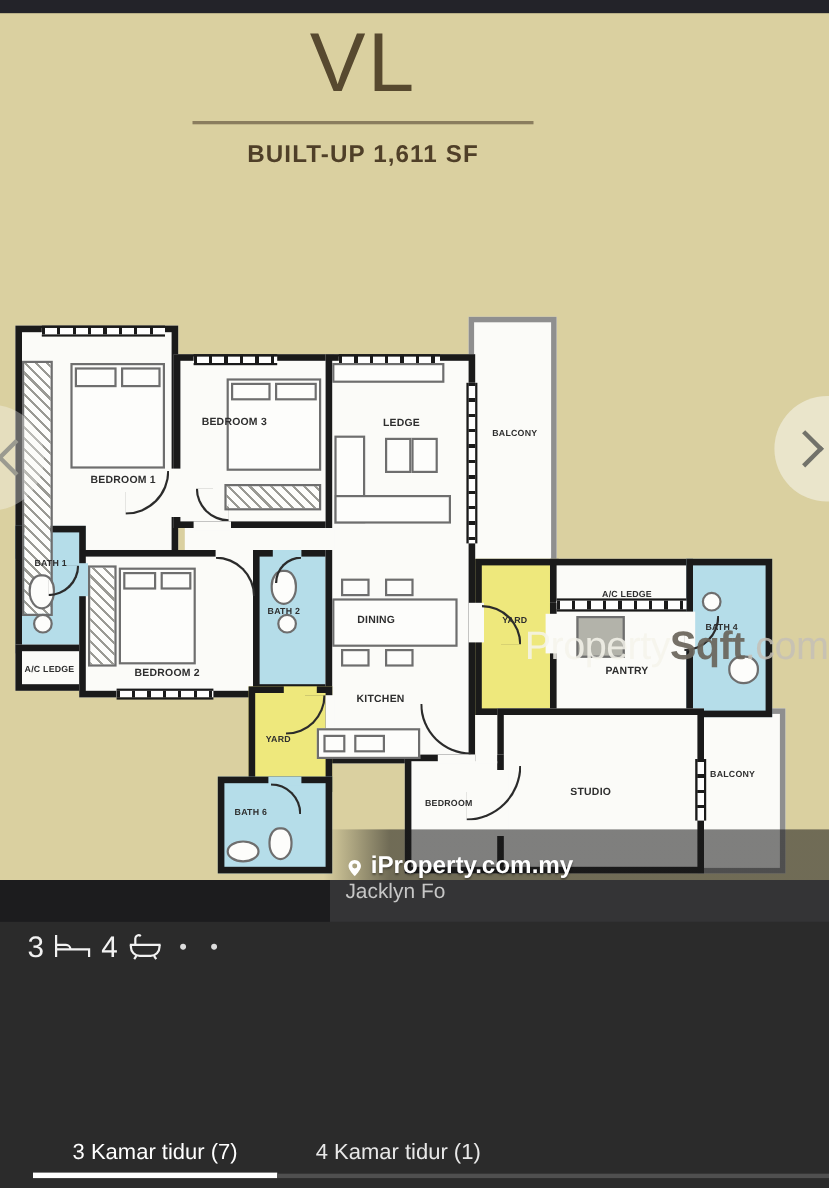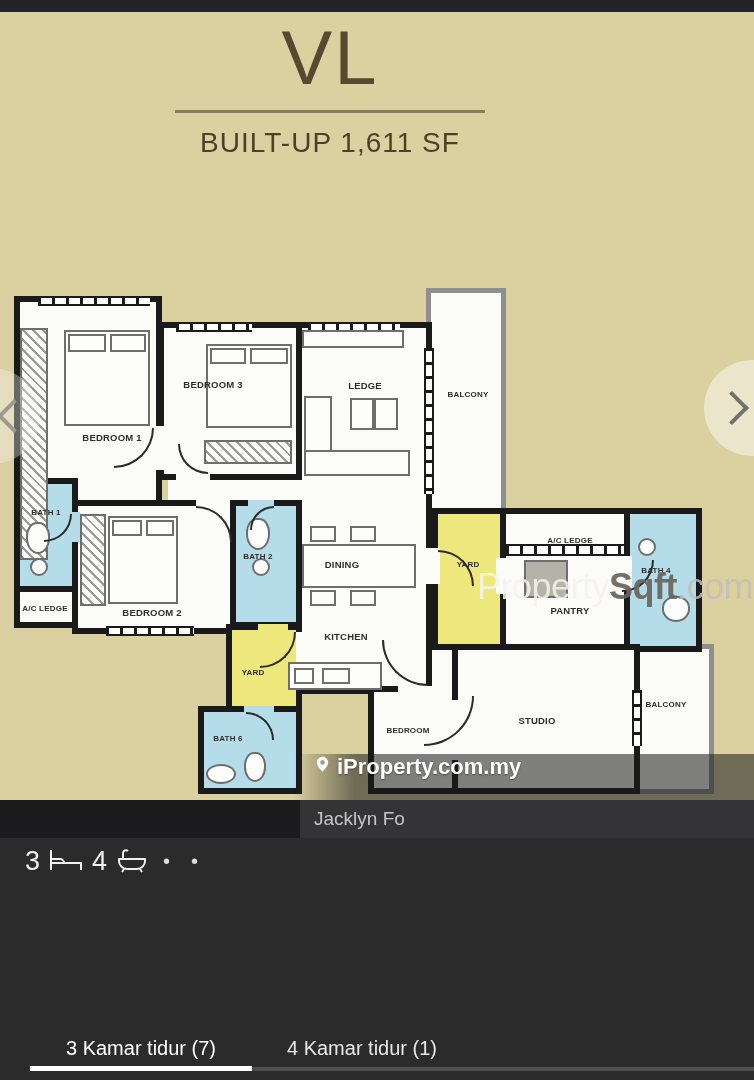--- a/index.html
+++ b/index.html
@@ -6,21 +6,21 @@
   body{width:754px;height:1080px;position:relative;overflow:hidden;background:#2b2b2b;
        font-family:"Liberation Sans",sans-serif}
   .abs{position:absolute}
   
   .plan-bg{left:0;top:12px;width:754px;height:788px;background:#dad0a0}
   .topbar{left:0;top:0;width:754px;height:12px;background:#232329}
   .title-wrap{left:150px;top:14px;width:360px;text-align:center;color:#6e6247}
   .t-type{font-size:30px;letter-spacing:5px;line-height:38px;color:#6e6247}
   .t-code{font-size:76px;font-weight:400;letter-spacing:2px;line-height:88px;color:#57492f}
   .t-line{width:310px;height:3px;background:#8a7d5e;margin:8px auto 14px auto}
-  .t-built{font-size:28px;font-weight:400;letter-spacing:1px;color:#4f3f28}
+  .t-built{font-size:22px;font-weight:700;letter-spacing:1px;color:#4f3f28}
   .room{position:absolute;background:#fbfbf8;border:6px solid #1a1a1a;box-sizing:border-box}
   .blue{background:#b5dde9}
   .yellow{background:#eee87c}
   .balc{position:absolute;background:#fbfbf8;border:5px solid #8f8f8f;box-sizing:border-box}
   .patch{position:absolute;background:#fbfbf8}
   .pblue{background:#b5dde9}.pyellow{background:#eee87c}
   .winh{position:absolute;background:repeating-linear-gradient(90deg,#1a1a1a 0 3px,#fefefe 3px 14px);
         border-top:2px solid #1a1a1a;border-bottom:2px solid #1a1a1a;box-sizing:border-box}
   .winv{position:absolute;background:repeating-linear-gradient(180deg,#1a1a1a 0 3px,#fefefe 3px 14px);
         border-left:2px solid #1a1a1a;border-right:2px solid #1a1a1a;box-sizing:border-box}
@@ -35,29 +35,29 @@
   .a-bl{border-radius:0 0 0 100%;border-bottom-width:2px;border-left-width:2px}
   .a-br{border-radius:0 0 100% 0;border-bottom-width:2px;border-right-width:2px}
   .lb{position:absolute;transform:translate(-50%,-50%);font-weight:700;font-size:9.5px;
       color:#2e2e2e;white-space:nowrap;letter-spacing:.2px}
   .sm{font-size:8px}
   
   .wm-pg{left:477px;top:566px;font-size:36px;white-space:nowrap;letter-spacing:-.5px;
          color:rgba(245,243,235,.85)}
   .wm-pg b{color:rgba(105,100,90,.92)}
   .wm-pg i{font-style:normal;color:rgba(196,192,182,.85)}
-  .wm-band{left:294px;top:754px;width:460px;height:46px;display:flex;align-items:flex-start;
+  .wm-band{left:294px;top:754px;width:460px;height:46px;display:flex;align-items:flex-end;
            padding-left:20px;box-sizing:border-box;
            background:linear-gradient(90deg,rgba(25,25,25,0) 0,rgba(25,25,25,.55) 60px)}
   .wm-ip{color:#fff;font-weight:700;font-size:22px;margin-left:6px;text-shadow:0 1px 2px rgba(0,0,0,.4)}
   
   .panel{left:0;top:800px;width:754px;height:280px;background:#2b2b2b}
   .agent-dark{left:0;top:800px;width:300px;height:38px;background:#1c1c1e}
   .agent-bar{left:300px;top:800px;width:454px;height:38px;background:#343436;display:flex;
-             align-items:center;padding-left:14px;box-sizing:border-box;color:#c6c6c6;font-size:19px}
+             padding-left:14px;box-sizing:border-box;color:#c6c6c6;font-size:19px}
   .inforow{left:0;top:838px;width:754px;height:46px;display:flex;align-items:center;
            padding-left:25px;box-sizing:border-box;color:#f2f2f2;font-size:27px;gap:9px}
   .dot{font-size:20px;color:#ddd;margin:0 6px}
   .tab{position:absolute;top:1034px;height:28px;line-height:28px;text-align:center;font-size:20px}
   .tab1{left:30px;width:222px;color:#fff}
   .tab2{left:252px;width:220px;color:#e8e8e8}
   .ul-active{left:30px;top:1066px;width:222px;height:5px;background:#fff}
   .ul-rest{left:252px;top:1067px;width:502px;height:4px;background:#4f4f4f}
   
   .bub{position:absolute;border-radius:50%;width:96px;height:96px}

